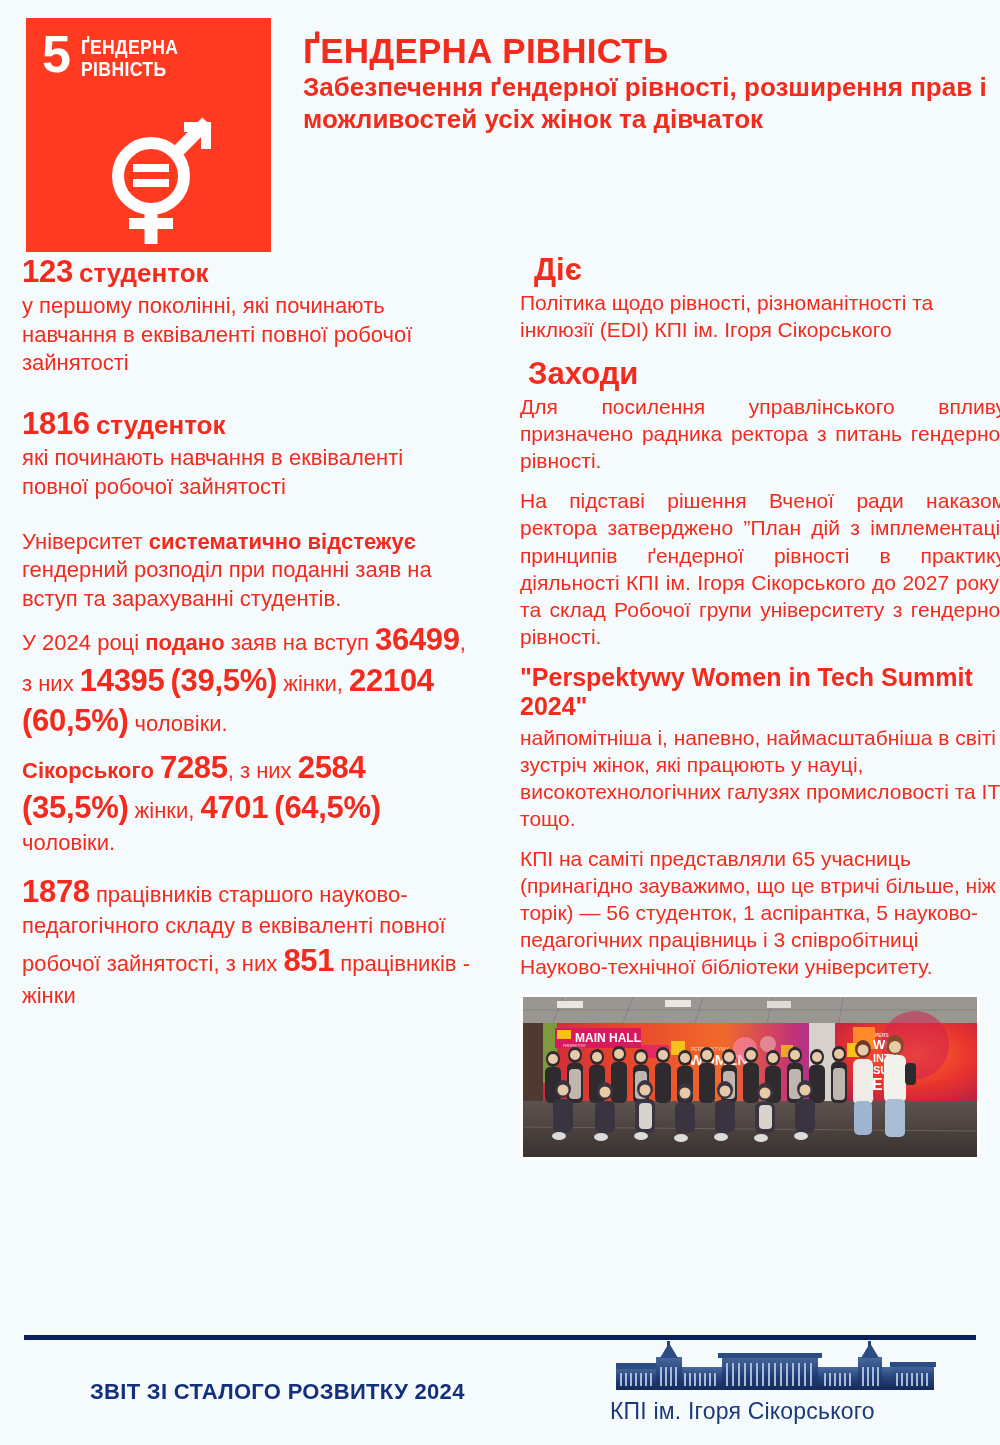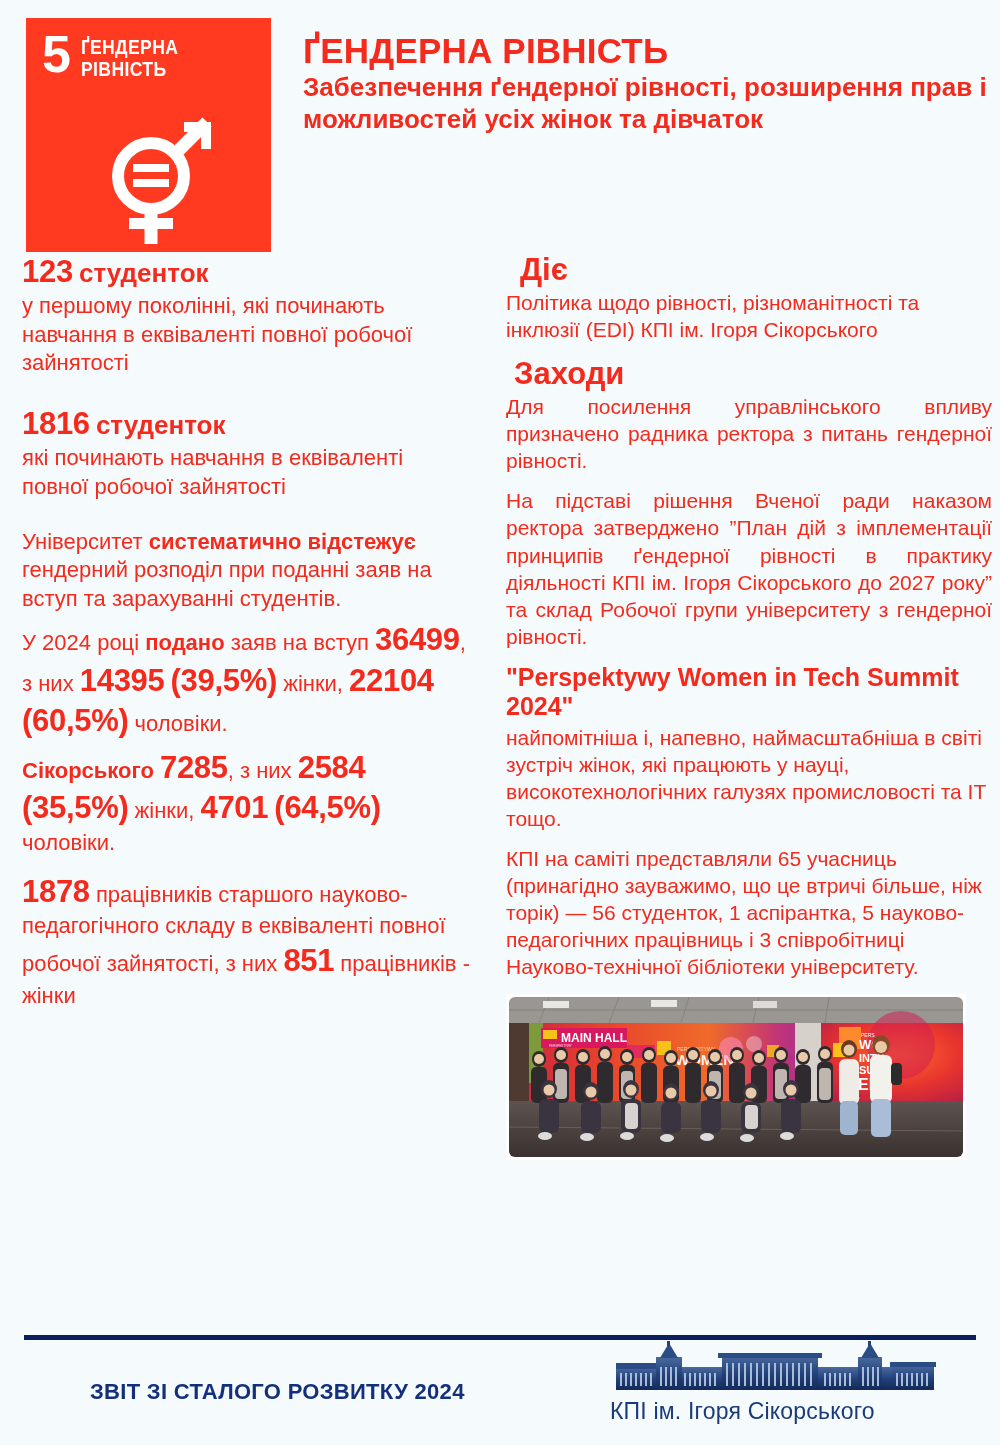--- a/index.html
+++ b/index.html
@@ -83,21 +83,21 @@
     line-height: 1.22;
     margin-top: 2px;
     max-width: 700px;
   }
 
   
   .columns {
     display: flex;
     padding: 0 14px 0 22px;
     box-sizing: border-box;
-    gap: 26px;
+    gap: 40px;
   }
   .col-left { width: 452px; flex: 0 0 auto; }
   .col-right { width: 486px; flex: 0 0 auto; padding-left: 6px; }
 
   .stat-block { margin-bottom: 26px; }
   .stat-line {
     font-size: 22px;
     line-height: 1.3;
     color: #f42a1c;
   }
@@ -153,21 +153,20 @@
     background: #ffffff;
     padding: 3px;
     box-sizing: border-box;
   }
   .photo {
     width: 100%;
     height: 100%;
     position: relative;
     overflow: hidden;
     background: #fef9c3;
-    border-radius: 6px;
   }
 
   
   .footer {
     position: absolute;
     left: 0;
     bottom: 0;
     width: 1000px;
     height: 118px;
   }

